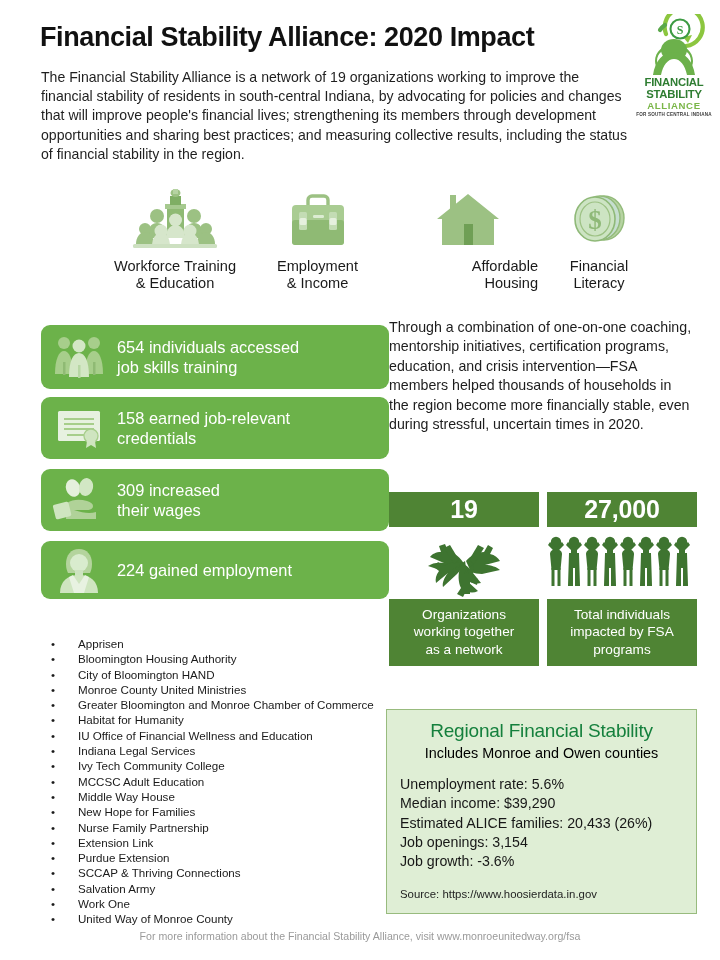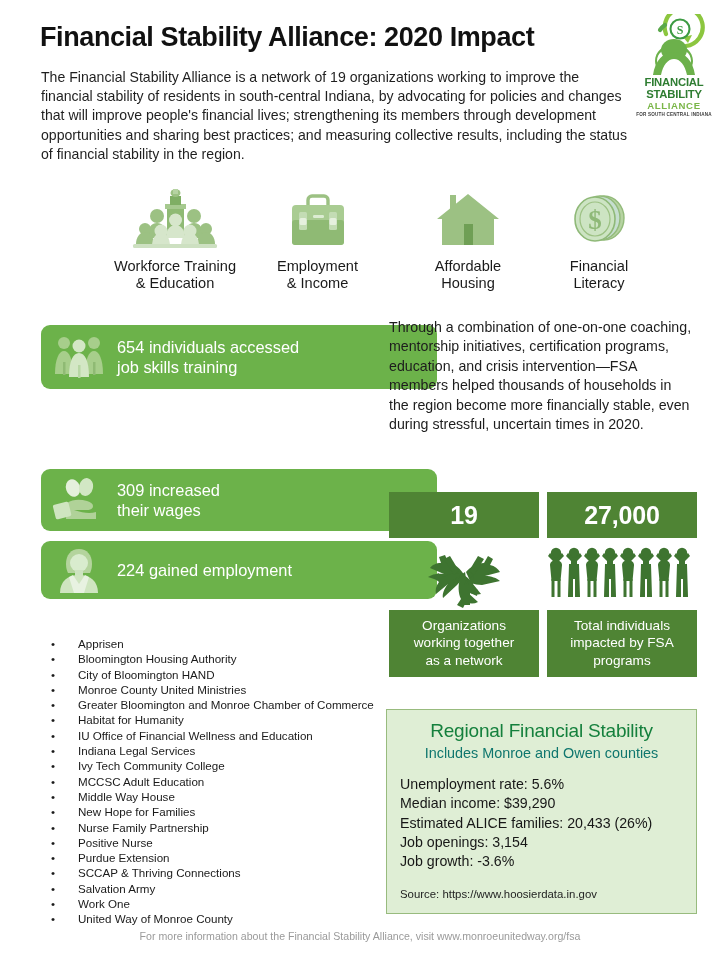--- a/index.html
+++ b/index.html
@@ -34,38 +34,38 @@
   .logo-l4 { font-size: 4.6px; font-weight: bold; color: #3c3c3c; letter-spacing: 0.2px; margin-top: 2px; }
 
   
   .cats { position: absolute; left: 0; top: 186px; width: 720px; height: 118px; }
   .cat { position: absolute; text-align: center; }
   .cat .glyph { height: 68px; display: flex; align-items: flex-end; justify-content: center; }
   .cat .lbl { font-size: 14.6px; line-height: 17.4px; color: #1a1a1a; margin-top: 4px; }
 
   
   .bar {
-    position: absolute; left: 41px; width: 396px;
+    position: absolute; left: 41px; width: 348px;
     background: #6cb24a; border-radius: 9px;
     display: flex; align-items: center;
   }
   .bar .ico { width: 76px; flex: 0 0 76px; display: flex; align-items: center; justify-content: center; }
   .bar .txt { font-size: 16.4px; line-height: 20.5px; color: #ffffff; padding-right: 8px; }
 
   
   .rpara {
     position: absolute; left: 389px; top: 318px; width: 305px;
     font-size: 14.2px; line-height: 19.4px; color: #1d1d1d;
   }
 
   
   .statcol { position: absolute; width: 150px; }
   .statcol .num {
     background: #4f8434; color: #ffffff;
-    height: 46px; display: flex; align-items: center; justify-content: center;
+    height: 35px; display: flex; align-items: center; justify-content: center;
     font-size: 25px; font-weight: bold; letter-spacing: -0.2px;
   }
   .statcol .art { height: 72px; display: flex; align-items: center; justify-content: center; }
   .statcol .cap {
     background: #4f8434; color: #ffffff;
     padding: 7px 4px 8px; text-align: center;
     font-size: 13.6px; line-height: 17.4px;
   }
 
   
@@ -80,21 +80,21 @@
 
   
   .region {
     position: absolute; left: 386px; top: 709px; width: 311px; height: 205px;
     background: #dfeed5; border: 1.2px solid #98bb7e;
   }
   .region .rh {
     text-align: center; font-size: 19px; color: #15803d;
     margin-top: 10px; letter-spacing: -0.2px;
   }
-  .region .rsub { text-align: center; font-size: 14.4px; color: #0f766e; margin-top: 3px; }
+  .region .rsub { text-align: center; font-size: 14.4px; color: #000000; margin-top: 3px; }
   .region .rstats { margin: 14px 0 0 13px; font-size: 14.2px; line-height: 19.3px; color: #171717; }
   .region .rsrc { margin: 17px 0 0 13px; font-size: 11.4px; color: #232323; }
 
   
   .footer {
     position: absolute; left: 0; top: 930px; width: 720px; text-align: center;
     font-size: 10.6px; color: #9a9a9a;
   }
 </style>
 </head>
@@ -171,21 +171,21 @@
           <rect x="19" y="26" width="8" height="18" rx="1.5" fill="#c3dcb4"></rect>
           <rect x="49" y="26" width="8" height="18" rx="1.5" fill="#c3dcb4"></rect>
           <rect x="19.5" y="32" width="7" height="7" rx="1.5" fill="#e5f0de"></rect>
           <rect x="49.5" y="32" width="7" height="7" rx="1.5" fill="#e5f0de"></rect>
         </svg>
       </div>
       <div class="lbl" style="white-space:pre-line;">Employment
 &amp; Income</div>
     </div>
 
-    <div class="cat" style="left:398px; top:0; width:140px;">
+    <div class="cat" style="left:398px; top:0; width:140px;text-align:right;">
       <div class="glyph">
         <svg width="70" height="68" viewBox="0 0 70 68">
           <rect x="17" y="9" width="6" height="16" fill="#9cc183"></rect>
           <path d="M35 8 L66 33 L61 33 L61 59 L9 59 L9 33 L4 33 Z" fill="#9cc183"></path>
           <rect x="31" y="38" width="9" height="21" fill="#6f9f55"></rect>
         </svg>
       </div>
       <div class="lbl" style="white-space:pre-line;">Affordable
 Housing</div>
     </div>
@@ -216,20 +216,35 @@
         <path d="M18 45 c0 -16 4 -24 10 -24 c6 0 10 8 10 24 z" fill="#d3e7c5"></path>
         <rect x="12" y="30" width="2.5" height="13" fill="#8fba74"></rect>
         <rect x="42" y="30" width="2.5" height="13" fill="#8fba74"></rect>
         <rect x="27" y="33" width="2.5" height="13" fill="#b7d7a4"></rect>
       </svg>
     </div>
     <div class="txt" style="white-space:pre-line;">654 individuals accessed
 job skills training</div>
   </div>
 
+  <div class="bar" style="top:397px; height:62px;">
+    <div class="ico">
+      <svg width="52" height="44" viewBox="0 0 52 44">
+        <rect x="5" y="5" width="42" height="30" rx="1.5" fill="#e7f1e0"></rect>
+        <rect x="11" y="12" width="30" height="2" fill="#a7ce8b"></rect>
+        <rect x="11" y="17" width="30" height="2" fill="#a7ce8b"></rect>
+        <rect x="11" y="22" width="30" height="2" fill="#a7ce8b"></rect>
+        <rect x="14" y="28" width="17" height="2" fill="#a7ce8b"></rect>
+        <circle cx="38" cy="30" r="7" fill="#cfe5c0" stroke="#a7ce8b" stroke-width="1.3"></circle>
+        <path d="M34 35 l-1 7 l5 -3 l5 3 l-1 -7 z" fill="#cfe5c0"></path>
+      </svg>
+    </div>
+    <div class="txt" style="white-space:pre-line;">158 earned job-relevant
+credentials</div>
+  </div>
 
   <div class="bar" style="top:469px; height:62px;">
     <div class="ico">
       <svg width="56" height="46" viewBox="0 0 56 46">
         <ellipse cx="22" cy="11" rx="7" ry="9" fill="#e4f0dc" transform="rotate(-18 22 11)"></ellipse>
         <ellipse cx="35" cy="10" rx="7" ry="9" fill="#d2e7c4" transform="rotate(12 35 10)"></ellipse>
         <path d="M16 26 c6 -4 13 -4 20 -2 c4 1 6 3 6 5 c0 3 -3 4 -6 4 l-13 0 c9 3 16 4 22 2 l0 7 l-30 0 z" fill="#b0d298"></path>
         <rect x="3" y="26" width="16" height="15" rx="2" fill="#cfe5c0" transform="rotate(-14 11 33)"></rect>
       </svg>
     </div>
@@ -388,21 +403,21 @@
       <div class="pli">
         <span class="dot">•</span>
         <span class="pname">New Hope for Families</span>
       </div>
       <div class="pli">
         <span class="dot">•</span>
         <span class="pname">Nurse Family Partnership</span>
       </div>
       <div class="pli">
         <span class="dot">•</span>
-        <span class="pname">Positive Nurse</span>
+        <span class="pname">Extension Link</span>
       </div>
       <div class="pli">
         <span class="dot">•</span>
         <span class="pname">Purdue Extension</span>
       </div>
       <div class="pli">
         <span class="dot">•</span>
         <span class="pname">SCCAP &amp; Thriving Connections</span>
       </div>
       <div class="pli">

